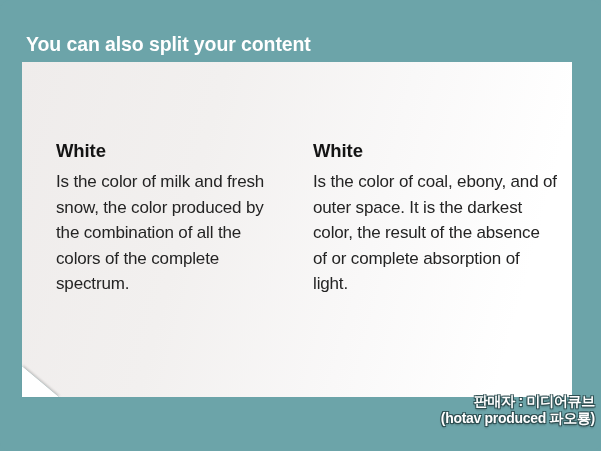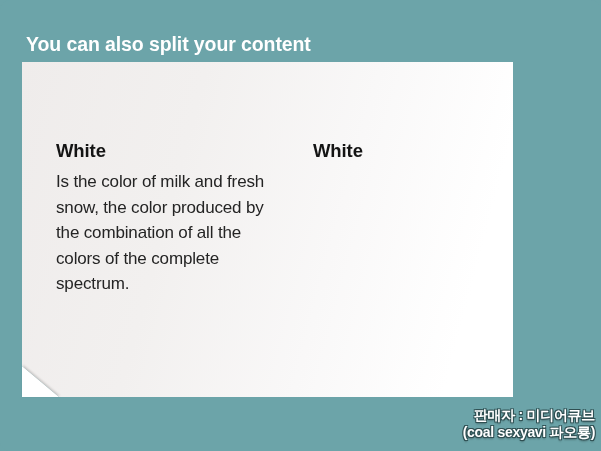--- a/index.html
+++ b/index.html
@@ -27,21 +27,21 @@
     font-size: 19.5px;
     font-weight: bold;
     color: #ffffff;
     letter-spacing: -0.1px;
     white-space: nowrap;
   }
   #content-card {
     position: absolute;
     left: 22px;
     top: 62px;
-    width: 491px;
+    width: 550px;
     height: 335px;
     background: linear-gradient(105deg, #efeceb 0%, #f2f0ef 32%, #f9f8f8 62%, #ffffff 88%, #ffffff 100%);
     box-shadow: 0 0 0 0 rgba(0,0,0,0);
   }
   
   #card-fold-cut {
     position: absolute;
     left: 0px;
     bottom: 0px;
     width: 0;
@@ -82,21 +82,21 @@
   .col-body {
     font-size: 17px;
     line-height: 25.5px;
     color: #242424;
     margin: 0;
     letter-spacing: -0.15px;
   }
   #watermark {
     position: absolute;
     right: 6px;
-    bottom: 10px;
+    bottom: 24px;
     text-align: right;
     line-height: 17px;
     font-size: 14px;
     font-weight: bold;
     color: #ffffff;
     text-shadow:
       -1px -1px 0 #2f4f52,
        1px -1px 0 #2f4f52,
       -1px  1px 0 #2f4f52,
        1px  1px 0 #2f4f52,
@@ -118,27 +118,28 @@
 
     <div id="columns">
 
       <div class="column left">
         <div class="col-heading">White</div>
         <div class="col-body">Is the color of milk and fresh snow, the color produced by the combination of all the colors of the complete spectrum.</div>
       </div>
 
       <div class="column right">
         <div class="col-heading">White</div>
+        <div class="col-body">Is the color of coal, ebony, and of outer space. It is the darkest color, the result of the absence of or complete absorption of light.</div>
       </div>
 
     </div>
 
     <div id="card-fold-cut"></div>
     <div id="card-fold-flap"></div>
 
   </div>
 
   <div id="watermark">
     <span class="wm-line1">판매자 : 미디어큐브</span>
-    <span class="wm-line2">(coal sexyavi 파오룡)</span>
+    <span class="wm-line2">(hotav produced 파오룡)</span>
   </div>
 
 </div>
 
 </body></html>

